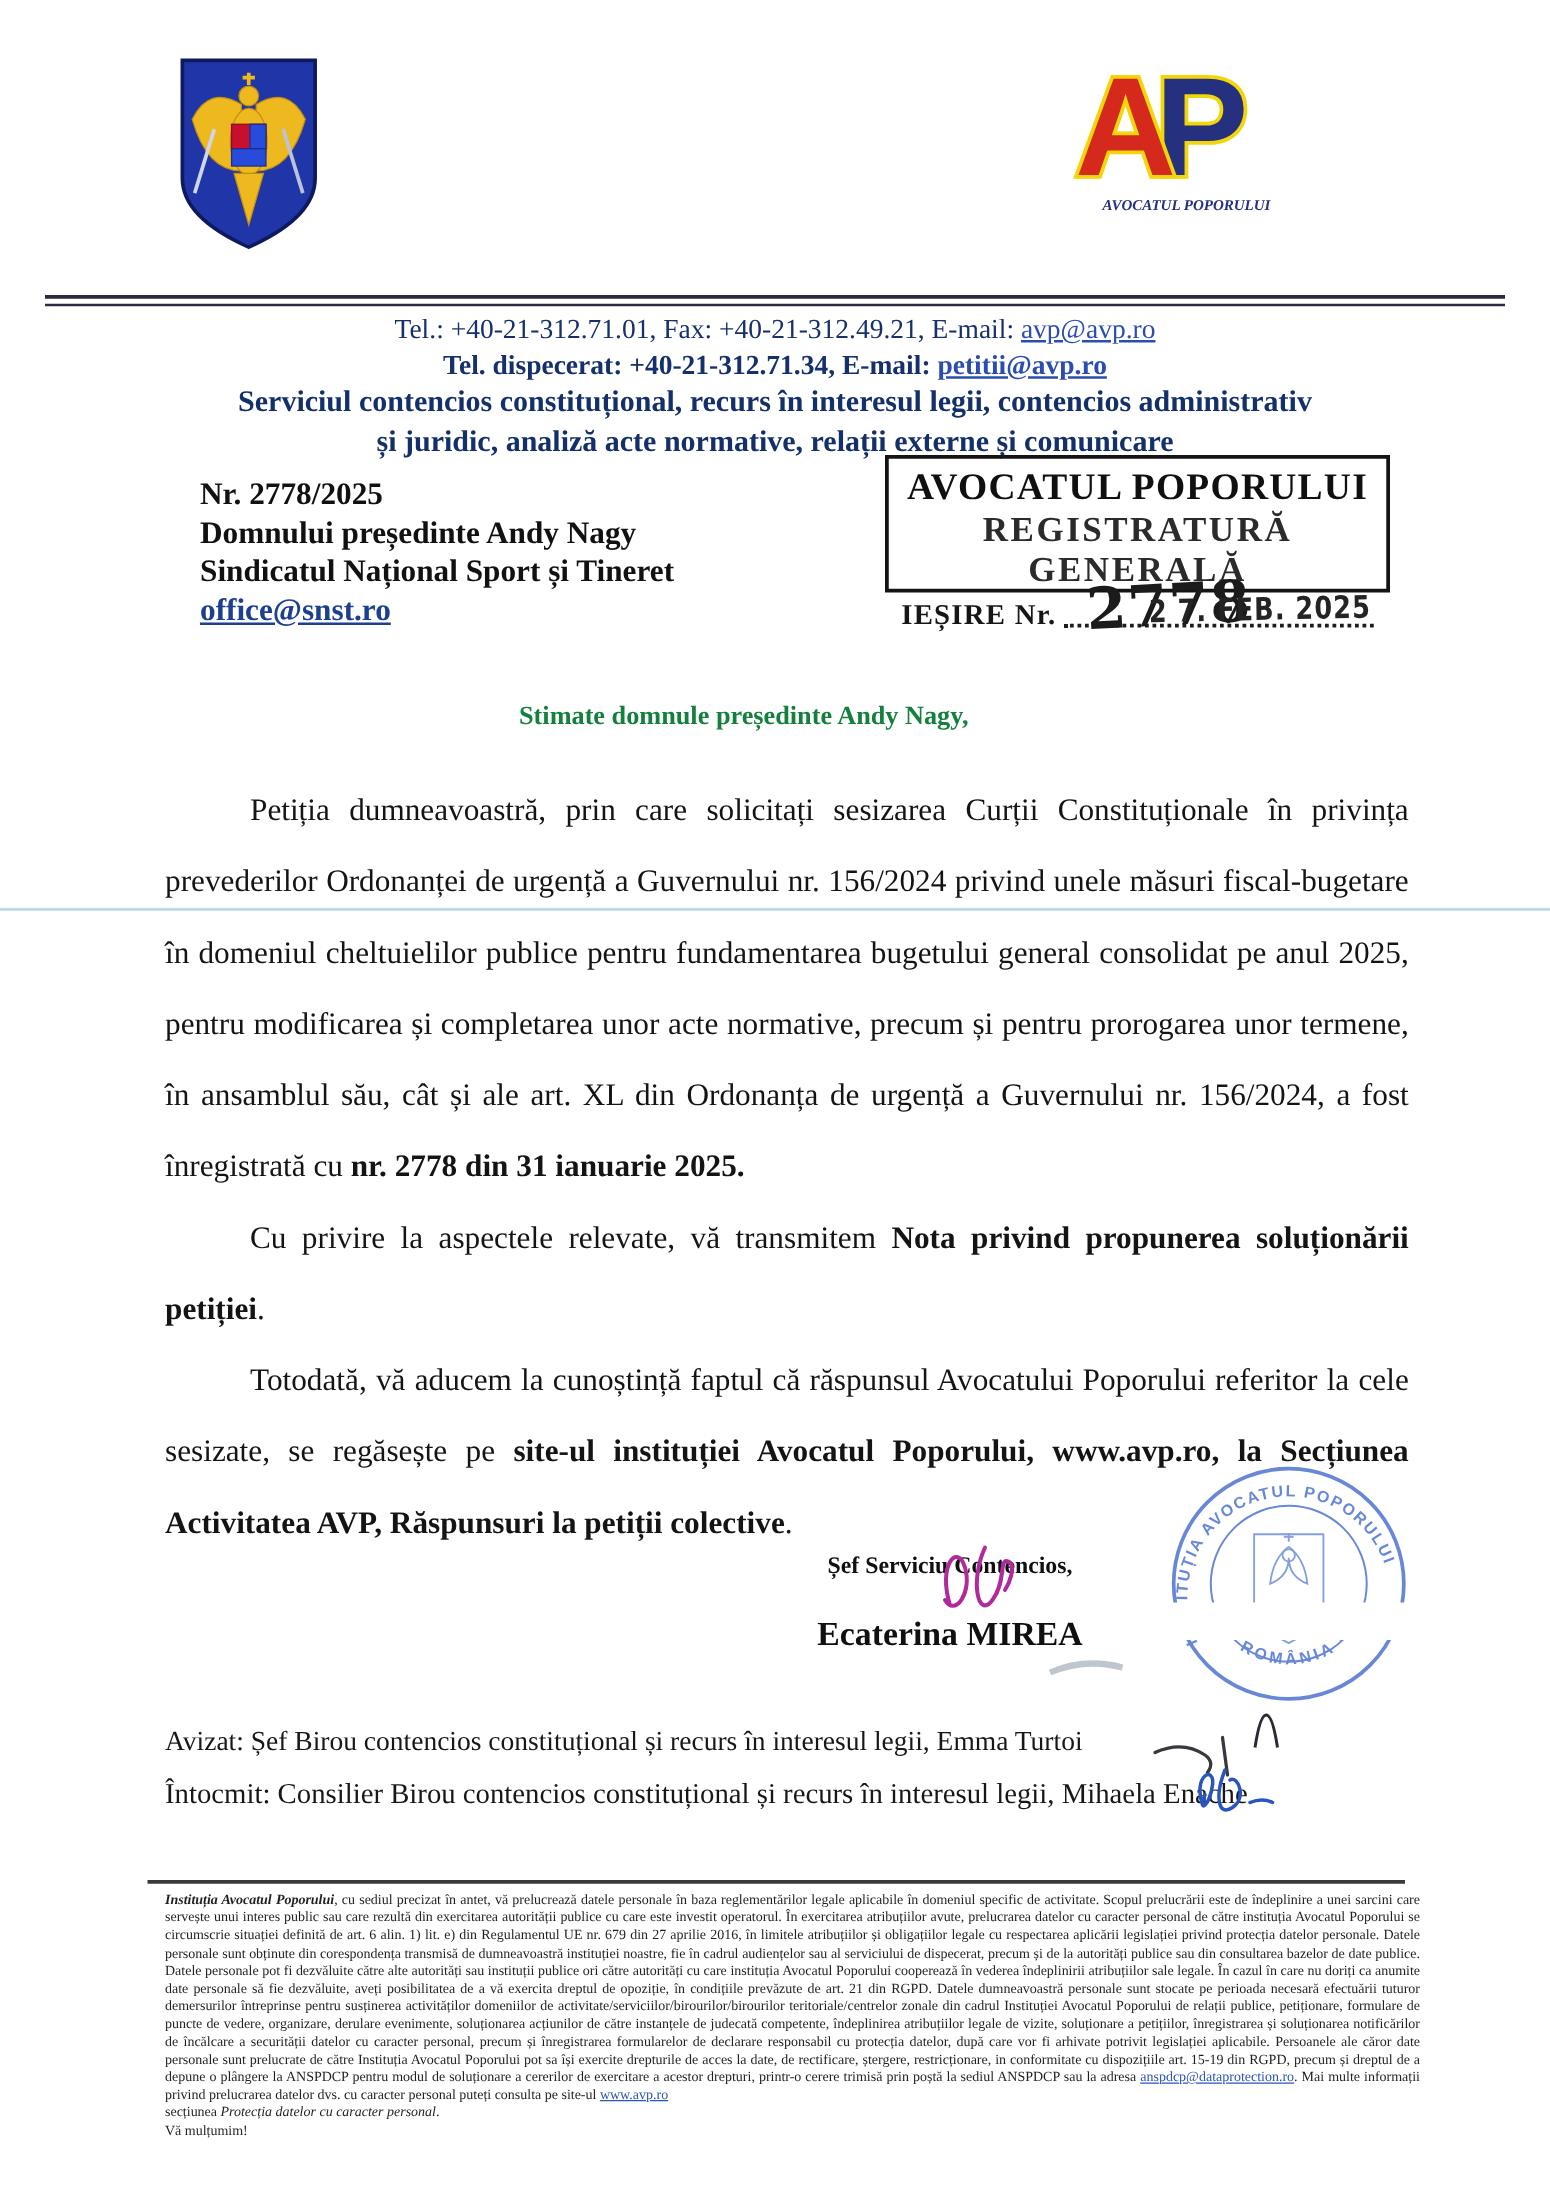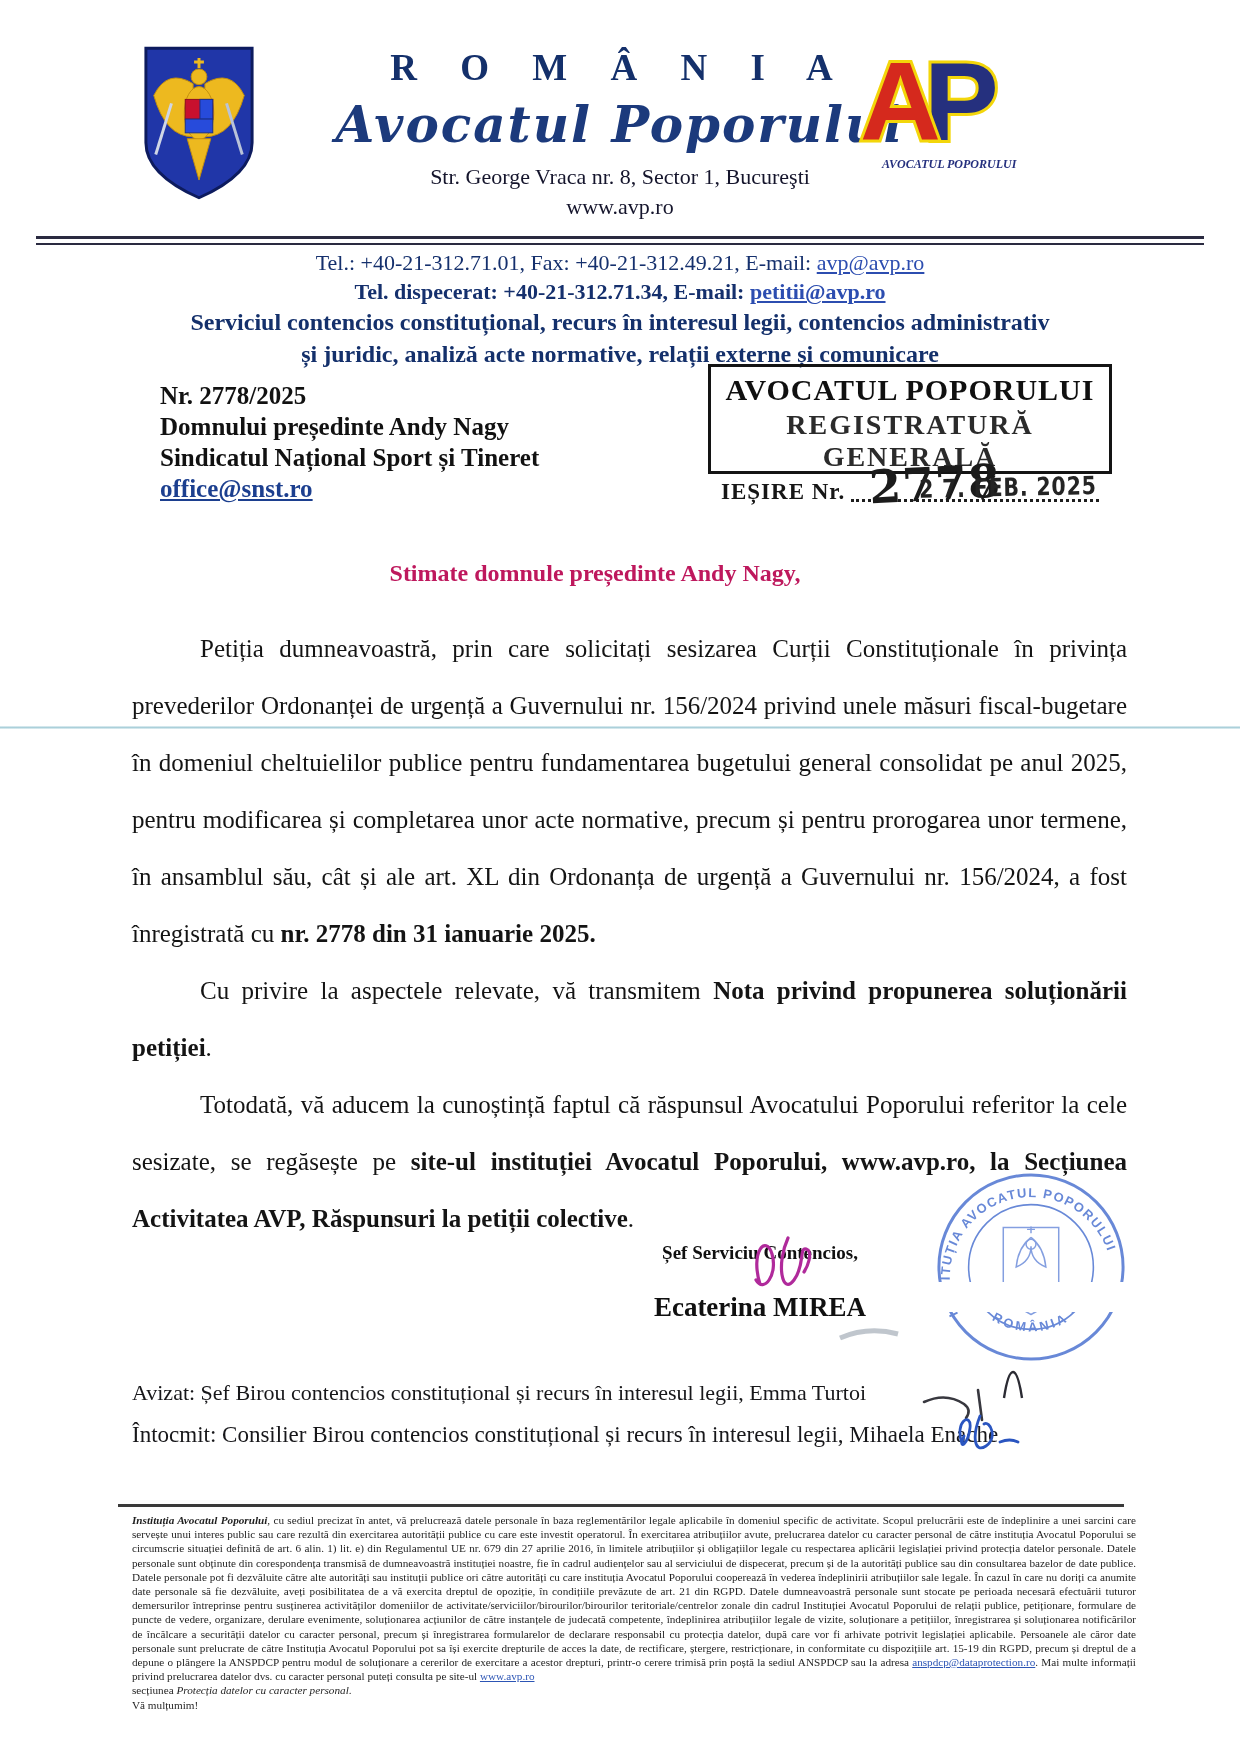--- a/index.html
+++ b/index.html
@@ -25,21 +25,21 @@
   .ref-email{color:#1c3f8f;text-decoration:underline;}
   .stamp-box{position:absolute;left:708px;top:364px;width:404px;height:110px;border:3px solid #141414;padding:6px 10px 4px;box-sizing:border-box;}
   .stamp-title{font-size:30px;font-weight:bold;text-align:center;letter-spacing:1px;color:#101010;}
   .stamp-sub{font-size:28px;text-align:center;letter-spacing:2px;color:#2b2b2b;margin-top:2px;font-weight:bold;}
   .stamp-exit{position:relative;display:flex;align-items:flex-start;margin-top:6px;font-size:23px;font-weight:bold;letter-spacing:1px;color:#161616;}
   .stamp-dots{flex:1;border-bottom:3px dotted #1d1d1d;margin-left:6px;height:20px;}
   .stamp-number{position:absolute;left:148px;top:-22px;font-size:46px;font-weight:bold;font-family:"DejaVu Serif",serif;transform:rotate(-3deg);color:#1b1b1b;}
   .stamp-slash{position:absolute;left:262px;top:-14px;font-size:38px;font-weight:bold;color:#1b1b1b;transform:rotate(8deg);}
   .stamp-date{position:absolute;right:2px;top:-8px;font-size:25px;font-weight:bold;font-family:"DejaVu Sans",sans-serif;transform:scaleX(.82) rotate(-1deg);transform-origin:right;color:#242424;white-space:nowrap;}
   
-  .salutation{position:absolute;left:90px;top:560px;width:1010px;text-align:center;font-size:24px;font-weight:bold;color:#be185d;}
+  .salutation{position:absolute;left:90px;top:560px;width:1010px;text-align:center;font-size:21px;font-weight:bold;color:#15803d;}
   .body-text{position:absolute;left:132px;top:620px;width:995px;font-size:25px;line-height:57px;text-align:justify;color:#141414;}
   .body-text p{margin:0;text-indent:68px;}
   .seg-b{font-weight:bold;}
   .seg-i{font-style:italic;}
   .seg-bi{font-weight:bold;font-style:italic;}
   .seg-link{color:#2c4db0;text-decoration:underline;}
   .seg-blink{color:#2c4db0;text-decoration:underline;font-weight:bold;}
   .blue-artifact{position:absolute;left:0;top:726px;width:1240px;height:3px;background:linear-gradient(to bottom,#e6f2f5,#abd0da,#e6f2f5);}
   
   .round-stamp{position:absolute;left:932px;top:1168px;width:198px;height:198px;z-index:1;opacity:.93;}
@@ -78,26 +78,20 @@
     <path d="M60,24 v-10 M55,18 h10" stroke="#edb91f" stroke-width="3" fill="none"></path>
     <line x1="32" y1="60" x2="16" y2="112" stroke="#cfd6e6" stroke-width="3"></line>
     <line x1="88" y1="60" x2="104" y2="112" stroke="#b9c3d9" stroke-width="3"></line>
     <g>
       <rect x="46" y="56" width="28" height="20" fill="#c8102e" stroke="#8a0c20"></rect>
       <rect x="61" y="56" width="13" height="20" fill="#274bdb" stroke="#1a2f8a"></rect>
       <rect x="46" y="76" width="28" height="14" fill="#274bdb" stroke="#1a2f8a"></rect>
     </g>
   </svg>
 
-  <div class="header-center">
-    <div class="country">R O M Â N I A</div>
-    <div class="script-title">Avocatul Poporului</div>
-    <div class="addr">Str. George Vraca nr. 8, Sector 1, Bucureşti</div>
-    <div class="site">www.avp.ro</div>
-  </div>
 
   <svg class="ap-logo" viewBox="0 0 182 140">
     <text x="72" y="100" font-family="Liberation Sans, sans-serif" font-size="112" font-weight="bold" fill="#25307e" stroke="#f3d60a" stroke-width="6" paint-order="stroke">P</text>
     <text x="8" y="100" font-family="Liberation Sans, sans-serif" font-size="112" font-weight="bold" fill="#d5291d" stroke="#f3d60a" stroke-width="6" paint-order="stroke">A</text>
     <text x="30" y="128" font-family="Liberation Serif, serif" font-size="12" font-style="italic" font-weight="bold" fill="#25307e">AVOCATUL POPORULUI</text>
   </svg>
 
   <div class="double-rule"></div>
 
   <div class="contact">

